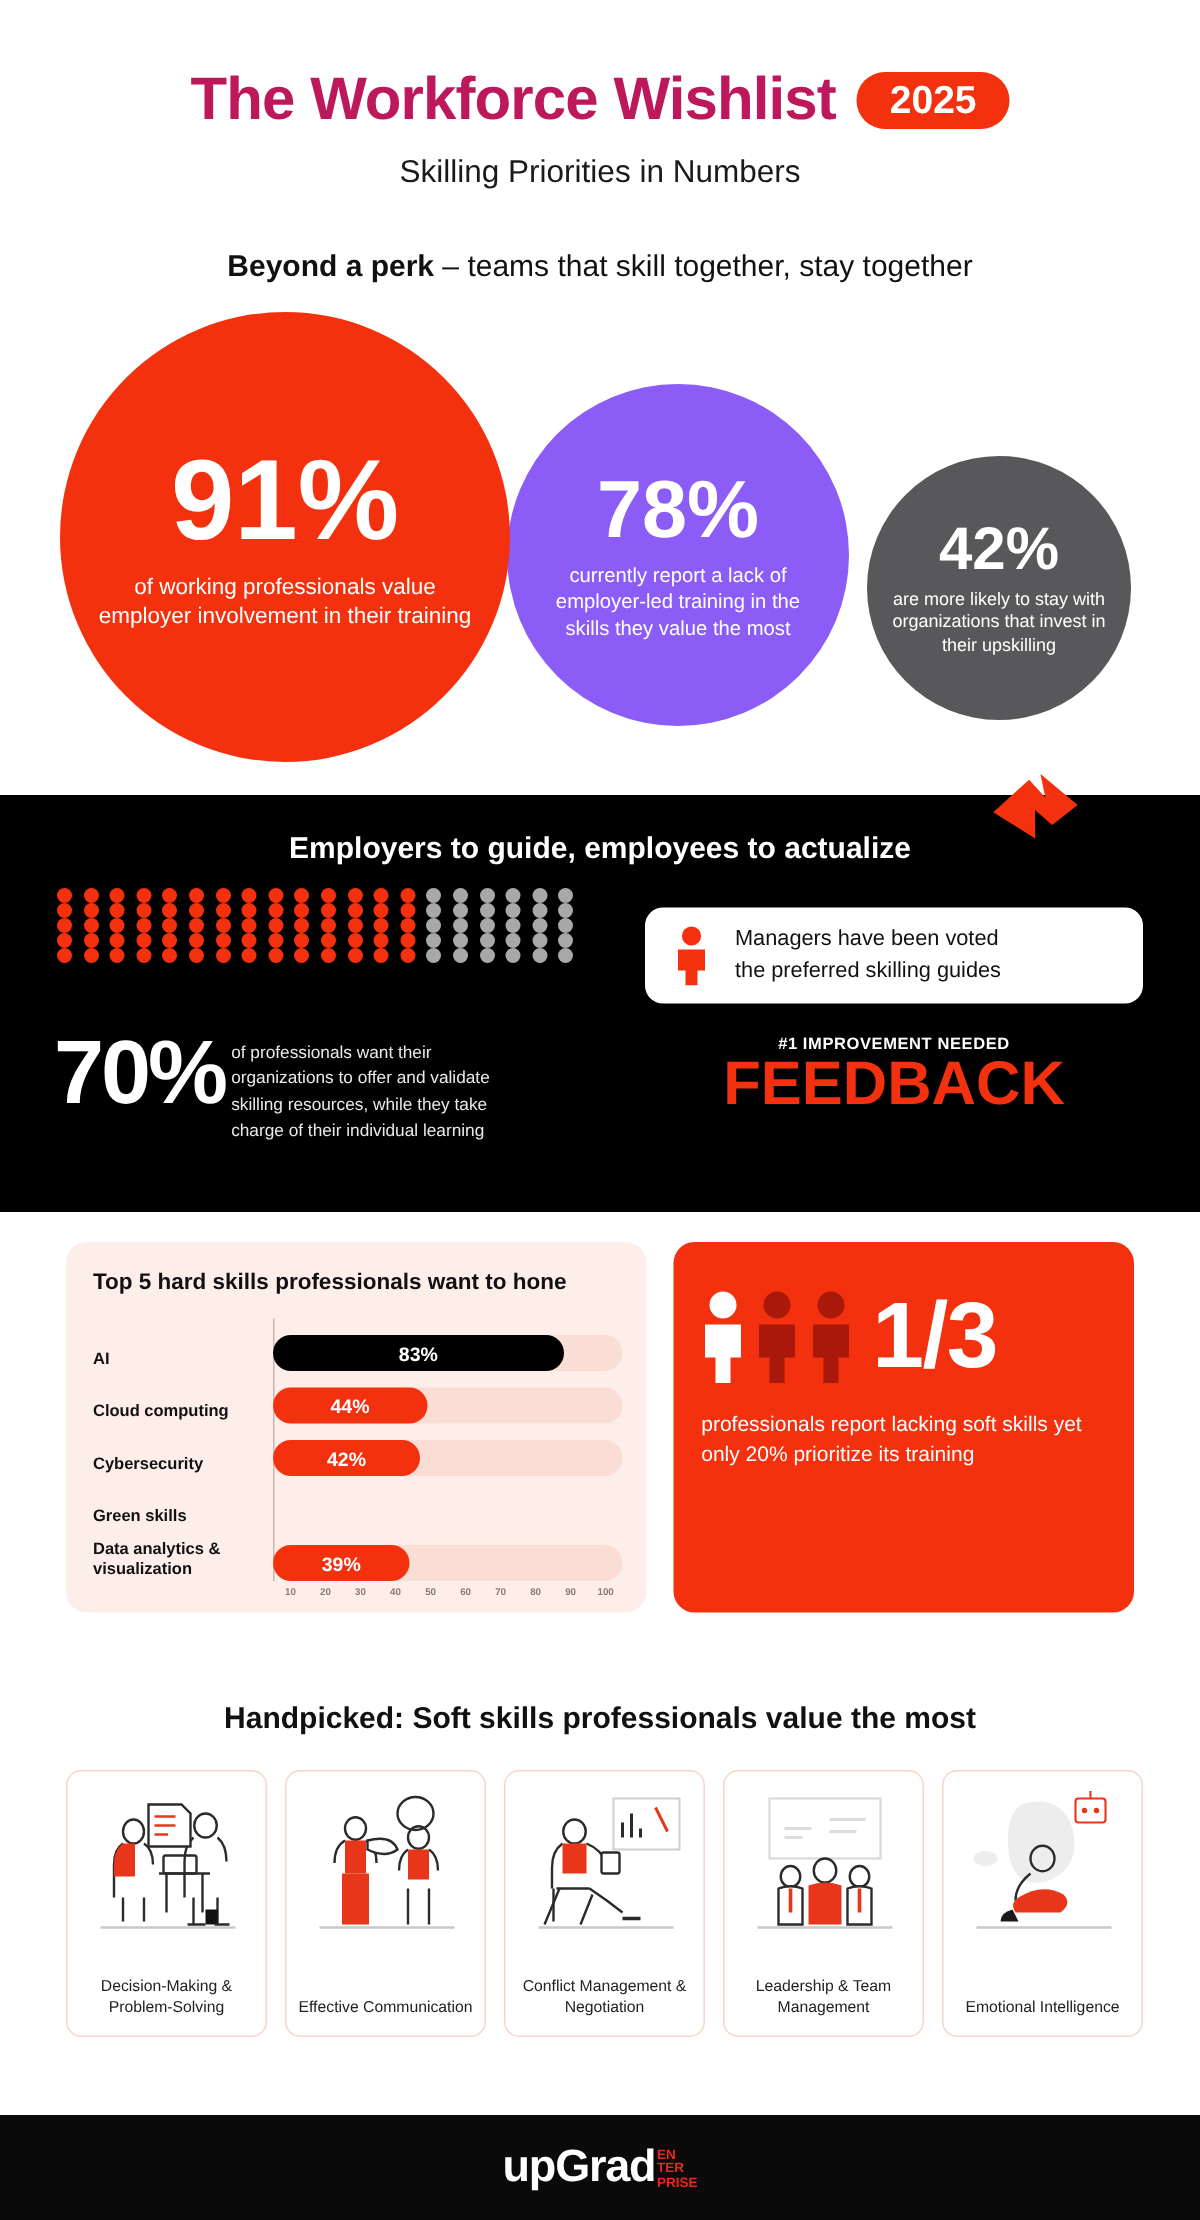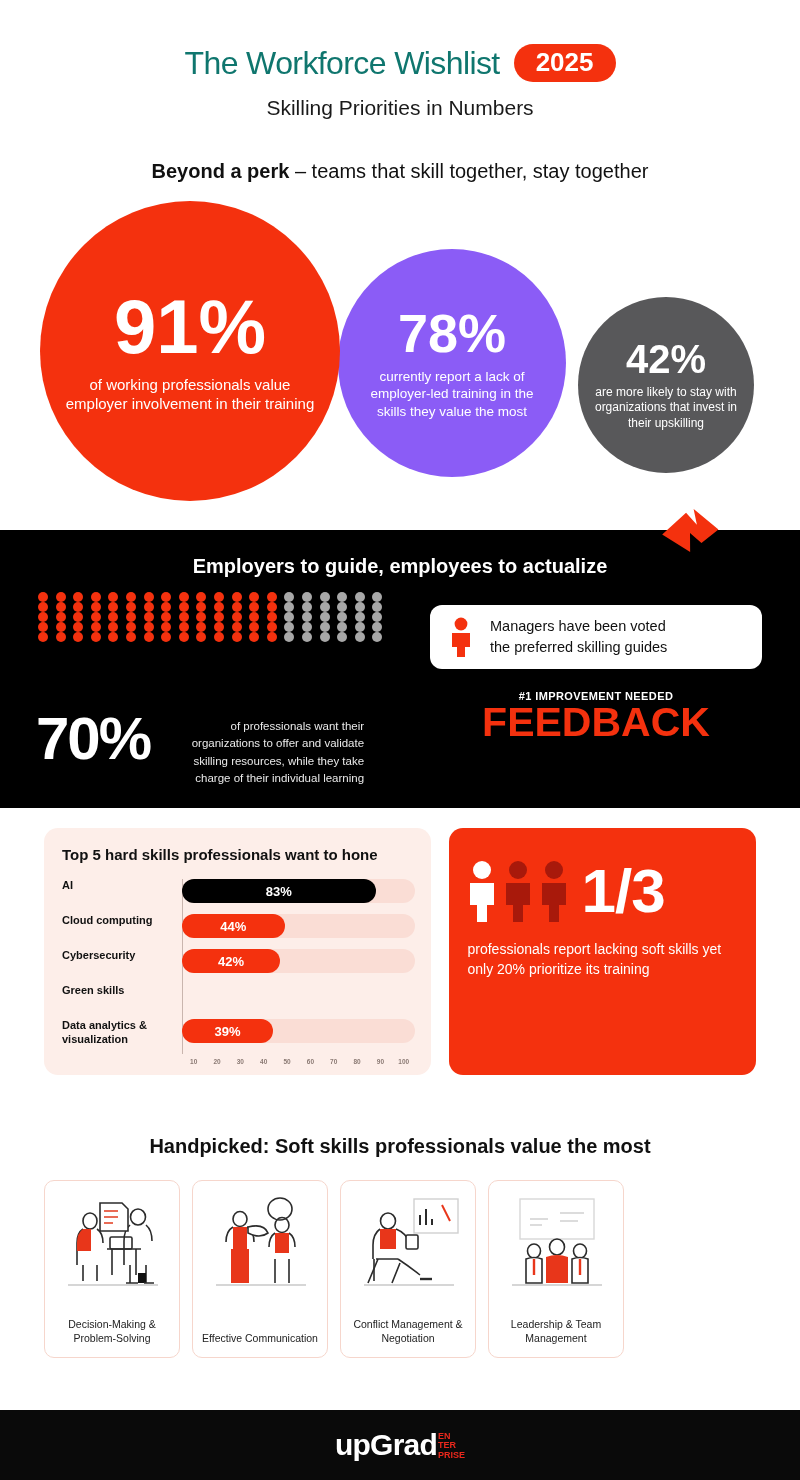--- a/index.html
+++ b/index.html
@@ -11,21 +11,21 @@
     overflow:hidden;
     position:relative;
   }
 
   
   .header { padding-top:44px; text-align:center; }
   .title-row {
     display:flex; align-items:center; justify-content:center; gap:14px;
   }
   .title-main {
-    font-size:32px; font-weight:normal; letter-spacing:-0.6px; color:#0f766e;
+    font-size:40px; font-weight:bold; letter-spacing:-0.6px; color:#be185d;
   }
   .year-pill {
     background:#F4310E; color:#fff; font-size:26px; font-weight:bold;
     padding:5px 22px 7px; border-radius:26px; line-height:1;
   }
   .subtitle { margin-top:14px; font-size:21px; color:#1a1a1a; }
   .section-lead {
     margin-top:40px; font-size:20px; color:#111; text-align:center;
   }
   .section-lead b { font-weight:bold; }
@@ -60,21 +60,21 @@
     padding-top:25px;
   }
   .dotgrid {
     position:absolute; left:38px; top:62px;
     display:grid; grid-template-columns:repeat(20, 17.6px); gap:0;
   }
   .dot { width:10px; height:10px; border-radius:50%; }
   .dot.on  { background:#F4310E; }
   .dot.off { background:#A8A8A8; }
 
-  .stat70 { position:absolute; left:36px; top:180px; display:flex; align-items:flex-start; gap:14px;text-align:right; }
+  .stat70 { position:absolute; left:36px; top:156px; display:flex; align-items:flex-start; gap:4px; }
   .stat70 .num { color:#fff; font-size:60px; font-weight:bold; line-height:0.95; letter-spacing:-2px; }
   .stat70 .txt { color:#e9e9e9; font-size:11.5px; line-height:1.5; max-width:200px; padding-top:8px; }
 
   .mgr-card {
     position:absolute; left:430px; top:605px; width:332px; height:64px;
     background:#fff; border-radius:12px;
     display:flex; align-items:center; gap:16px; padding:0 18px;
     z-index:5;
   }
   .mgr-card .txt { font-size:14.5px; line-height:1.42; color:#111; }
@@ -84,21 +84,21 @@
   .improve .l1 { color:#F4310E; font-size:30px; font-weight:bold; line-height:1.12; margin-top:6px; }
   .improve .l2 { color:#F4310E; font-size:41px; font-weight:bold; line-height:1.0; }
 
   
   .mid-row { position:absolute; left:0; top:828px; width:800px; display:flex; gap:18px; padding:0 44px; }
   .chart-card {
     width:392px; background:#FDEEE9; border-radius:14px; padding:18px 16px 10px 18px;
   }
   .chart-title { font-size:15px; font-weight:bold; color:#111; margin-bottom:16px; }
   .bar-rows { position:relative; padding-left:0; }
-  .bar-row { display:flex; align-items:flex-start; height:35px; margin-bottom:0; }
+  .bar-row { display:flex; align-items:flex-end; height:35px; margin-bottom:0; }
   .bar-label { width:120px; font-size:11px; font-weight:bold; color:#111; line-height:1.25; padding-right:8px; }
   .bar-track {
     position:relative; height:24px; flex:1; background:#FADDD5; border-radius:12px;
   }
   .bar-fill {
     position:absolute; left:0; top:0; height:24px; background:#F4310E; border-radius:12px;
     display:flex; align-items:center; justify-content:center; color:#fff;
     font-size:13px; font-weight:bold;
   }
   .axis-line { position:absolute; left:120px; top:0; width:1px; height:100%; background:#c9b5ae; }
@@ -435,20 +435,38 @@
           </g>
           <path d="M30 68 q8 -3 16 0 v24 h-16z" fill="#fff" stroke="#2b2b2b" stroke-width="1.6"></path>
           <path d="M76 68 q8 -3 16 0 v24 h-16z" fill="#fff" stroke="#2b2b2b" stroke-width="1.6"></path>
           <path d="M50 66 q11 -4 22 0 v26 h-22z" fill="#E8361A"></path>
           <path d="M38 68 l0 16" stroke="#E8361A" stroke-width="2.4"></path>
           <path d="M84 68 l0 16" stroke="#E8361A" stroke-width="2.4"></path>
           <line x1="16" y1="94" x2="106" y2="94" stroke="#c9c9c9" stroke-width="1.6"></line>
         </svg></div>
       <div class="hp-label">Leadership &amp; Team Management</div>
     </div>
+    <div class="hp-card">
+      <div><svg class="hp-art" viewBox="0 0 120 108">
+          <path d="M46 12 q26 -8 34 16 q6 24 -14 34 q-22 8 -28 -14 q-4 -28 8 -36z" fill="#ededed"></path>
+          <rect x="82" y="8" width="20" height="16" rx="2" fill="none" stroke="#E8361A" stroke-width="1.4"></rect>
+          <circle cx="88" cy="16" r="1.8" fill="#E8361A"></circle>
+          <circle cx="96" cy="16" r="1.8" fill="#E8361A"></circle>
+          <path d="M92 8 v-5" stroke="#E8361A" stroke-width="1.4"></path>
+          <ellipse cx="22" cy="48" rx="8" ry="5" fill="#ededed"></ellipse>
+          <g fill="none" stroke="#2b2b2b" stroke-width="1.6">
+            <ellipse cx="60" cy="48" rx="8" ry="8.5"></ellipse>
+            <path d="M52 58 q-10 8 -10 18"></path>
+          </g>
+          <path d="M44 74 q16 -10 30 -2 q6 6 -2 12 h-30 q-4 -6 2 -10z" fill="#E8361A"></path>
+          <path d="M40 82 q-8 2 -8 8 h12" fill="#1a1a1a"></path>
+          <line x1="16" y1="94" x2="106" y2="94" stroke="#c9c9c9" stroke-width="1.6"></line>
+        </svg></div>
+      <div class="hp-label">Emotional Intelligence</div>
+    </div>
   </div>
 
 <div class="footer">
   <div class="logo">
     <div class="logo-main">upGrad</div>
     <div class="logo-ent">
       <div>EN</div>
       <div>TER</div>
       <div>PRISE</div>
     </div>

